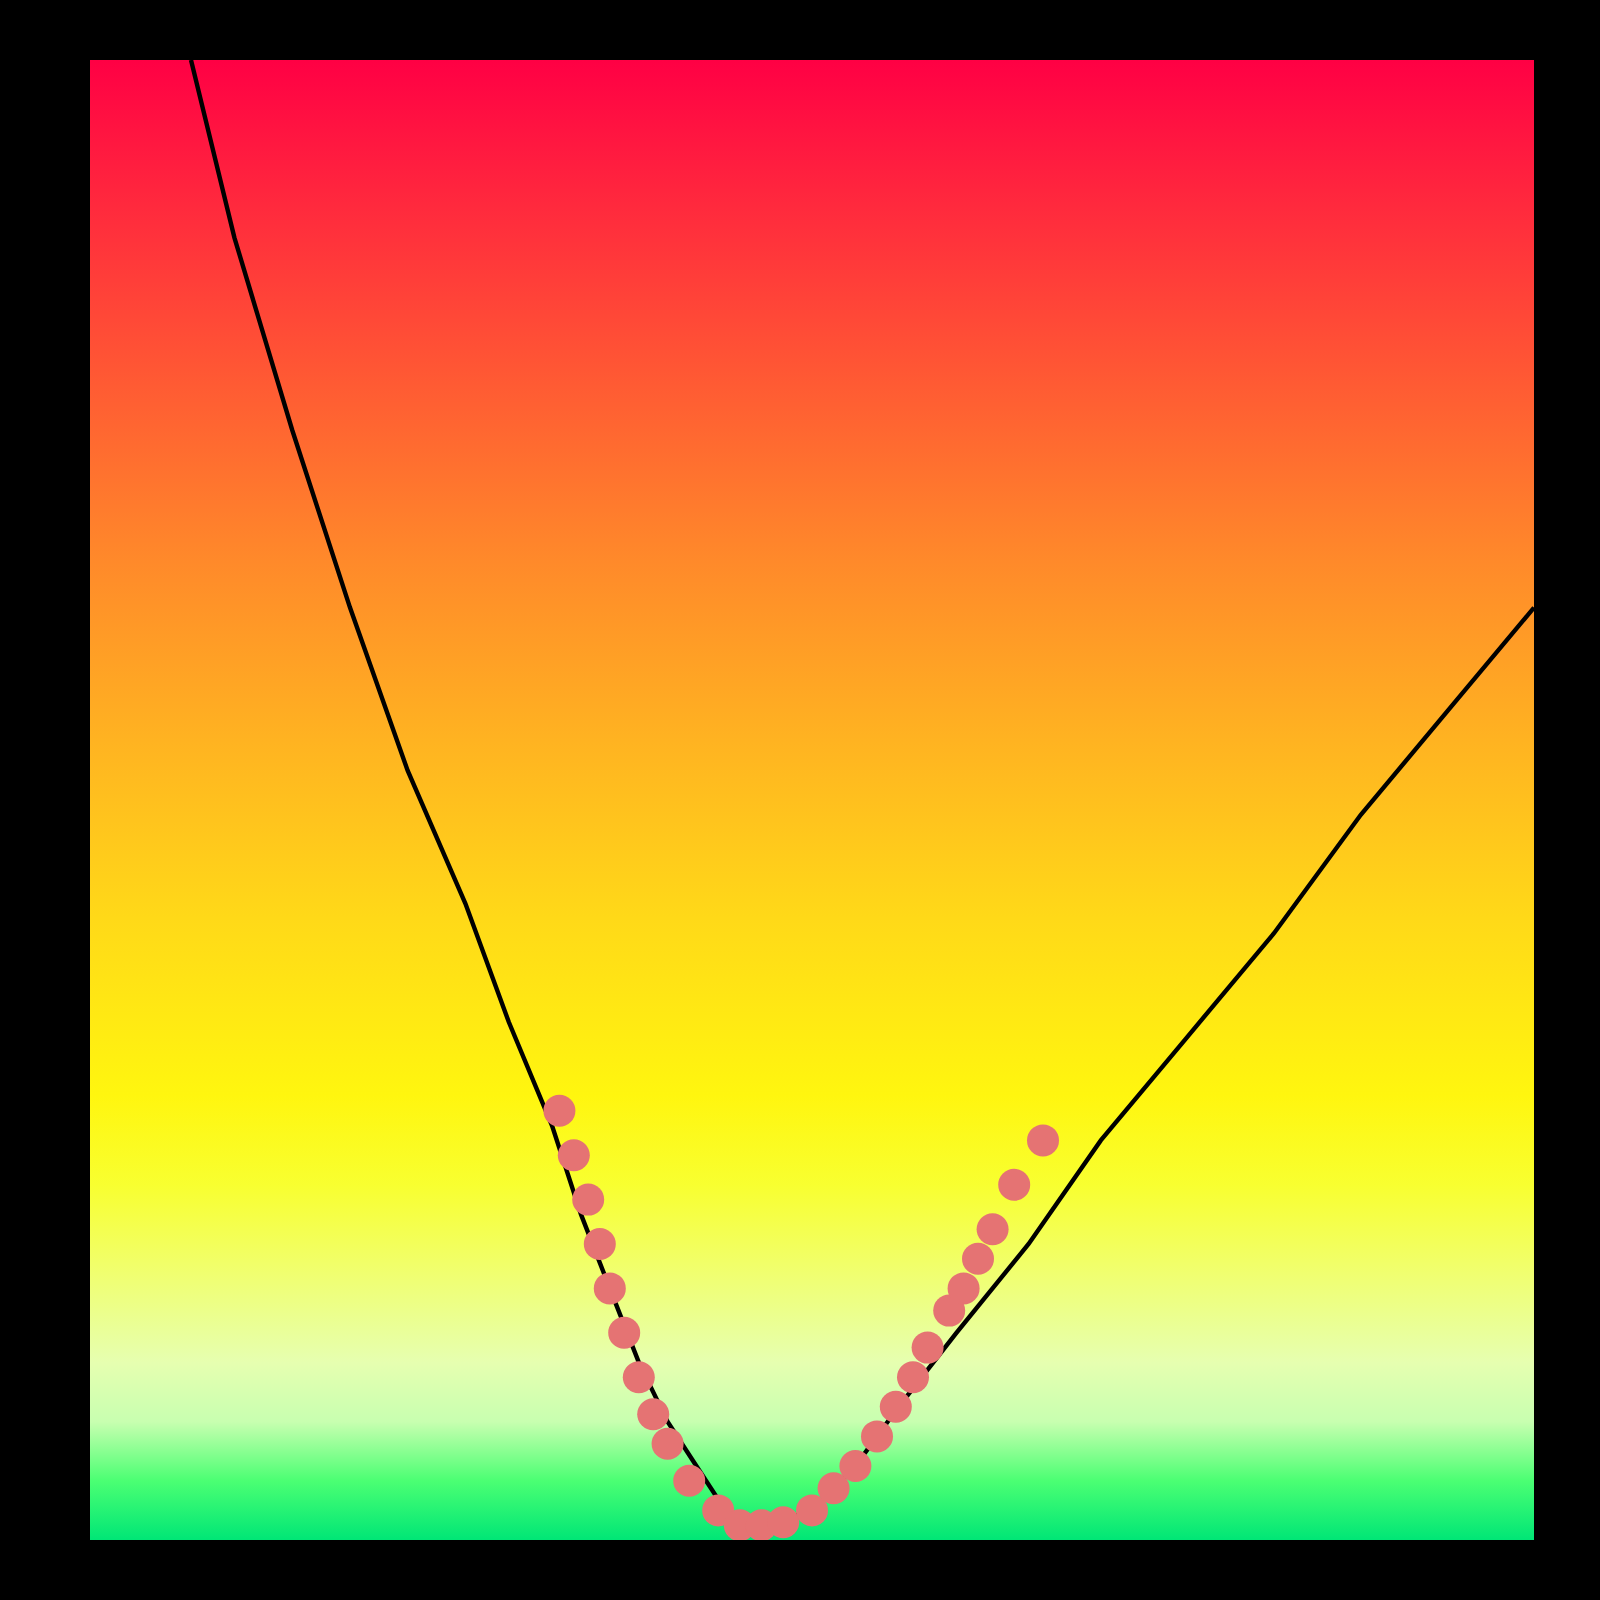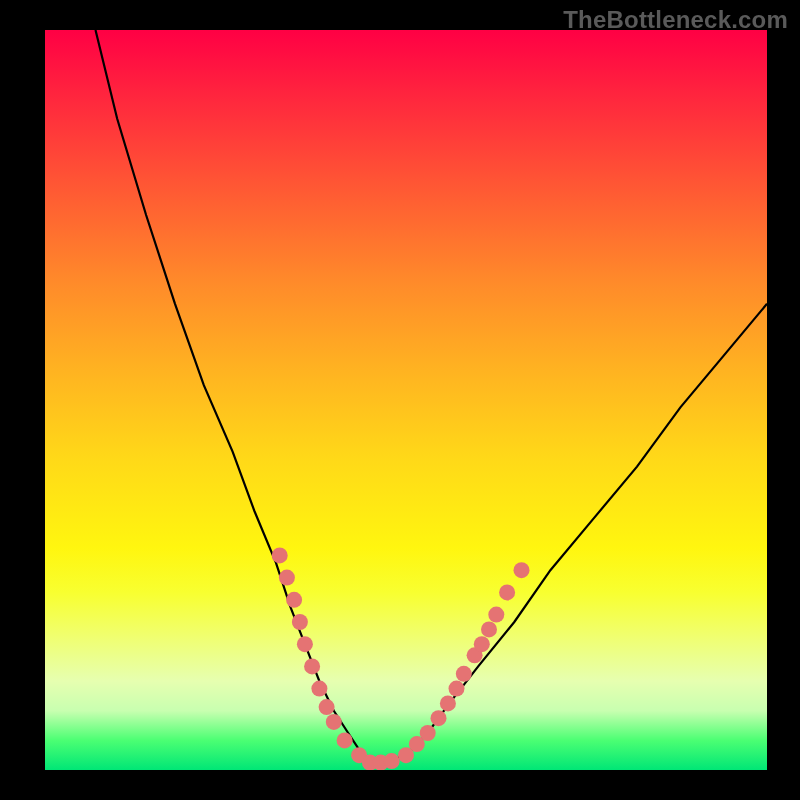--- a/index.html
+++ b/index.html
@@ -87,14 +87,13 @@
           <circle cx="418.8" cy="643.8" r="8" fill="#e57373"></circle>
           <circle cx="429.6" cy="625.3" r="8" fill="#e57373"></circle>
           <circle cx="436.8" cy="614.2" r="8" fill="#e57373"></circle>
           <circle cx="444.0" cy="599.4" r="8" fill="#e57373"></circle>
           <circle cx="451.3" cy="584.6" r="8" fill="#e57373"></circle>
           <circle cx="462.1" cy="562.4" r="8" fill="#e57373"></circle>
           <circle cx="476.5" cy="540.2" r="8" fill="#e57373"></circle>
         </g>
     </svg>
   </div>
-  <div class="watermark">TheBottleneck.com</div>
 </div>
 
 </body></html>

